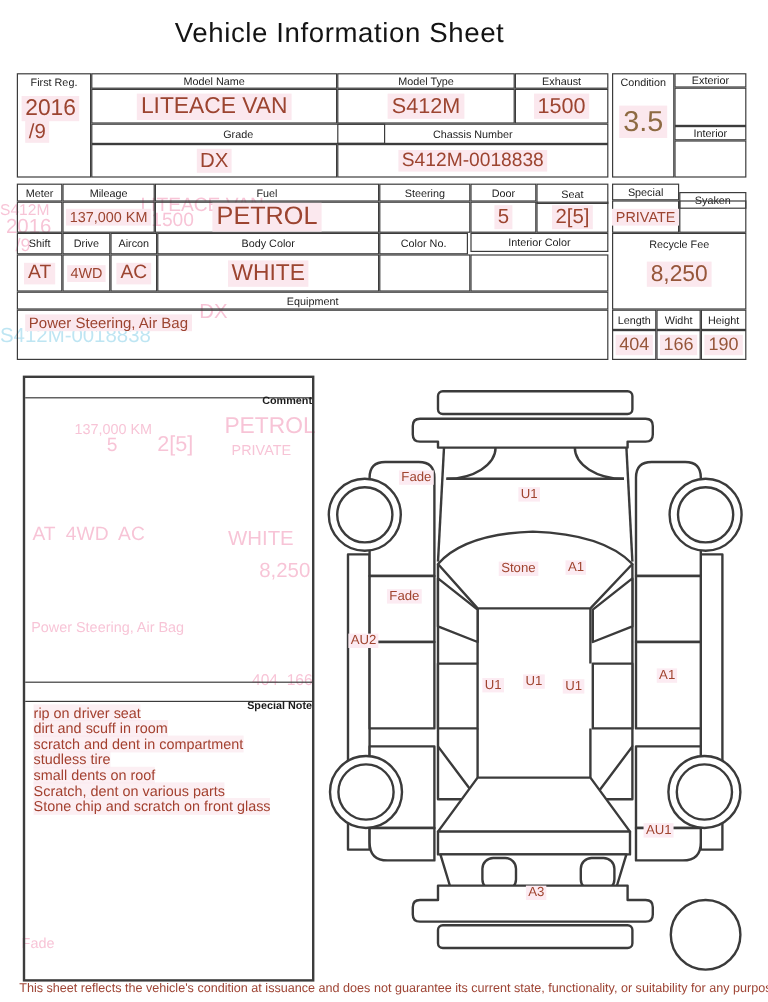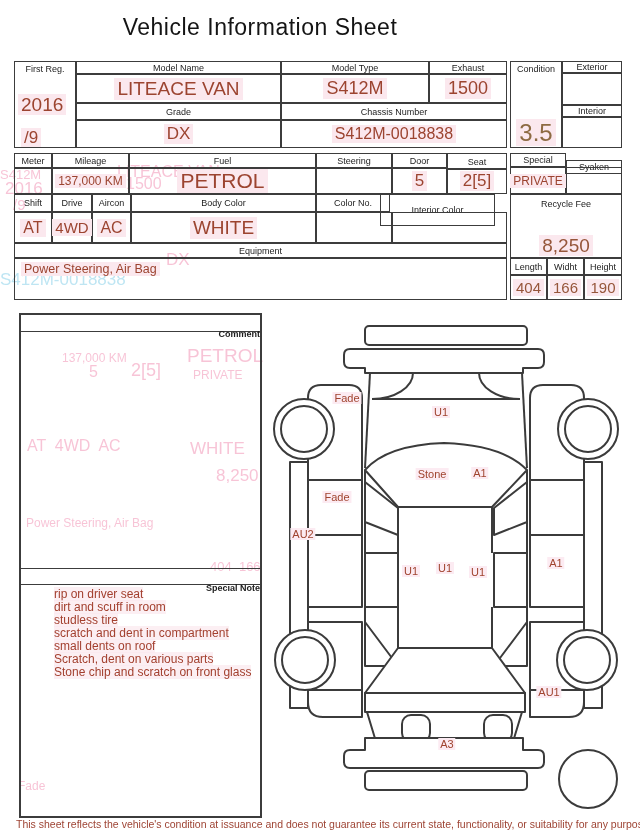--- a/index.html
+++ b/index.html
@@ -1,37 +1,37 @@
 <!DOCTYPE html>
 <html><head>
 <meta charset="utf-8">
 <style>
   html,body{margin:0;padding:0;background:#e8e8e8;}
   .sheet{position:relative;width:640px;height:835px;background:#ffffff;
          font-family:"Liberation Sans","DejaVu Sans",sans-serif;overflow:hidden;margin:0 auto;}
   .title{position:absolute;left:0;top:14px;width:520px;text-align:center;
-         font-size:23px;font-weight:500;letter-spacing:.5px;color:#141414;}
+         font-size:23px;font-weight:500;letter-spacing:.5px;color:#141414;padding-left:23px;}
   .cell{position:absolute;box-sizing:border-box;border:1px solid #3c3c3c;
         display:flex;align-items:center;justify-content:center;background:transparent;}
   .hdr{font-size:9px;color:#1c1c1c;}
   .val{color:#9c4430;}
   .hl{background:#fbe8ee;padding:0 3px;white-space:nowrap;}
   .brown{color:#8d6a42;}
   .tan{color:#96563a;}
-  .stack{flex-direction:column;justify-content:space-between;align-items:stretch;}
+  .stack{flex-direction:column;justify-content:flex-start;align-items:stretch;}
   .stack .lab{font-size:9px;color:#1c1c1c;text-align:center;padding-top:2px;}
   
   .mainbox{position:absolute;left:19px;top:313px;width:243px;height:505px;
            box-sizing:border-box;border:2px solid #3c3c3c;}
   .secthdr{position:absolute;left:0;width:100%;box-sizing:border-box;text-align:right;
            font-size:9px;color:#1c1c1c;padding-top:14px;font-weight:bold;}
   .note-lines{position:absolute;left:7px;top:273px;width:228px;
               font-size:12px;line-height:13px;color:#a3402f;}
   .note-lines div{white-space:nowrap;}
-  .note-lines span{background:rgba(251,232,238,.7);margin-left:26px;}
+  .note-lines span{background:rgba(251,232,238,.7);}
   
   .diagram{position:absolute;left:272px;top:308px;width:362px;height:517px;}
   .mark{position:absolute;transform:translate(-50%,-50%);font-size:11px;color:#a0442f;
         background:#fcebf2;padding:0 2px;white-space:nowrap;line-height:12px;}
   
   .g{position:absolute;color:#f6b6cd;opacity:.8;white-space:pre;line-height:1;z-index:0;}
   .gb{color:#aedff0;}
   .footer{position:absolute;left:16px;top:818px;width:612px;font-size:10.5px;
           color:#9e4434;white-space:nowrap;}
   svg{display:block;}
@@ -76,21 +76,21 @@
       <span class="hl">LITEACE VAN</span>
     </div>
   <div class="cell hdr" style="left:281px;top:61px;width:148px;height:13px">Model Type</div>
   <div class="cell val" style="left:281px;top:74px;width:148px;height:29px;font-size:18px">
       <span class="hl">S412M</span>
     </div>
   <div class="cell hdr" style="left:429px;top:61px;width:78px;height:13px">Exhaust</div>
   <div class="cell val" style="left:429px;top:74px;width:78px;height:29px;font-size:18px">
       <span class="hl">1500</span>
     </div>
-  <div class="cell hdr" style="left:76px;top:103px;width:205px;height:17px">Grade</div>
+  <div class="cell hdr" style="left:76px;top:103px;width:245px;height:17px">Grade</div>
   <div class="cell val" style="left:76px;top:120px;width:205px;height:28px;font-size:17px">
       <span class="hl">DX</span>
     </div>
   <div class="cell hdr" style="left:281px;top:103px;width:226px;height:17px">Chassis Number</div>
   <div class="cell val" style="left:281px;top:120px;width:226px;height:28px;font-size:16px">
       <span class="hl">S412M-0018838</span>
     </div>
 
   <div class="cell stack" style="left:510px;top:61px;width:52px;height:87px">
     <div class="lab">Condition</div>
@@ -128,34 +128,34 @@
       <span class="hl">PRIVATE</span>
     </div>
   <div class="cell hdr" style="left:566px;top:160px;width:56px;height:14px">Syaken</div>
   <div class="cell val" style="left:566px;top:167px;width:56px;height:27px"></div>
 
   <div class="cell hdr" style="left:14px;top:194px;width:38px;height:18px">Shift</div>
   <div class="cell val" style="left:14px;top:212px;width:38px;height:31px;font-size:16px">
       <span class="hl">AT</span>
     </div>
   <div class="cell hdr" style="left:52px;top:194px;width:40px;height:18px">Drive</div>
-  <div class="cell val" style="left:52px;top:212px;width:40px;height:31px;font-size:15px">
+  <div class="cell val" style="left:52px;top:212px;width:40px;height:31px;font-size:12px">
       <span class="hl">4WD</span>
     </div>
   <div class="cell hdr" style="left:92px;top:194px;width:39px;height:18px">Aircon</div>
   <div class="cell val" style="left:92px;top:212px;width:39px;height:31px;font-size:16px">
       <span class="hl">AC</span>
     </div>
   <div class="cell hdr" style="left:131px;top:194px;width:185px;height:18px">Body Color</div>
   <div class="cell val" style="left:131px;top:212px;width:185px;height:31px;font-size:19px">
       <span class="hl">WHITE</span>
     </div>
   <div class="cell hdr" style="left:316px;top:194px;width:74px;height:18px">Color No.</div>
   <div class="cell val" style="left:316px;top:212px;width:76px;height:31px"></div>
-  <div class="cell hdr" style="left:380px;top:194px;width:115px;height:32px">Interior Color</div>
+  <div class="cell hdr" style="left:392px;top:194px;width:115px;height:16px">Interior Color</div>
   <div class="cell val" style="left:392px;top:212px;width:115px;height:31px"></div>
 
   <div class="cell stack" style="left:510px;top:194px;width:112px;height:64px">
     <div class="lab" style="padding-top:4px">Recycle Fee</div>
     <div class="val tan" style="font-size:19px;text-align:center;padding-top:9px">
       <span class="hl">8,250</span>
     </div>
   </div>
 
   <div class="cell hdr" style="left:14px;top:243px;width:493px;height:15px">Equipment</div>
@@ -176,22 +176,22 @@
       <span class="hl">190</span>
     </div>
 
   <div class="mainbox">
     <div class="secthdr" style="top:0;height:17px;border-bottom:1px solid #3c3c3c">Comment</div>
     <div style="position:absolute;left:6px;top:22px"></div>
     <div class="secthdr" style="top:253px;height:17px;border-top:1px solid #3c3c3c;border-bottom:1px solid #3c3c3c">Special Note</div>
     <div class="note-lines">
       <div><span>rip on driver seat</span></div>
       <div><span>dirt and scuff in room</span></div>
+      <div><span>scratch and dent in compartment</span></div>
       <div><span>studless tire</span></div>
-      <div><span>scratch and dent in compartment</span></div>
       <div><span>small dents on roof</span></div>
       <div><span>Scratch, dent on various parts</span></div>
       <div><span>Stone chip and scratch on front glass</span></div>
     </div>
   </div>
 
   <div class="diagram">
     <svg width="360" height="515" viewBox="0 0 360 515">
       <g fill="#ffffff" stroke="#3b3b3b" stroke-width="2" stroke-linejoin="round">
 

